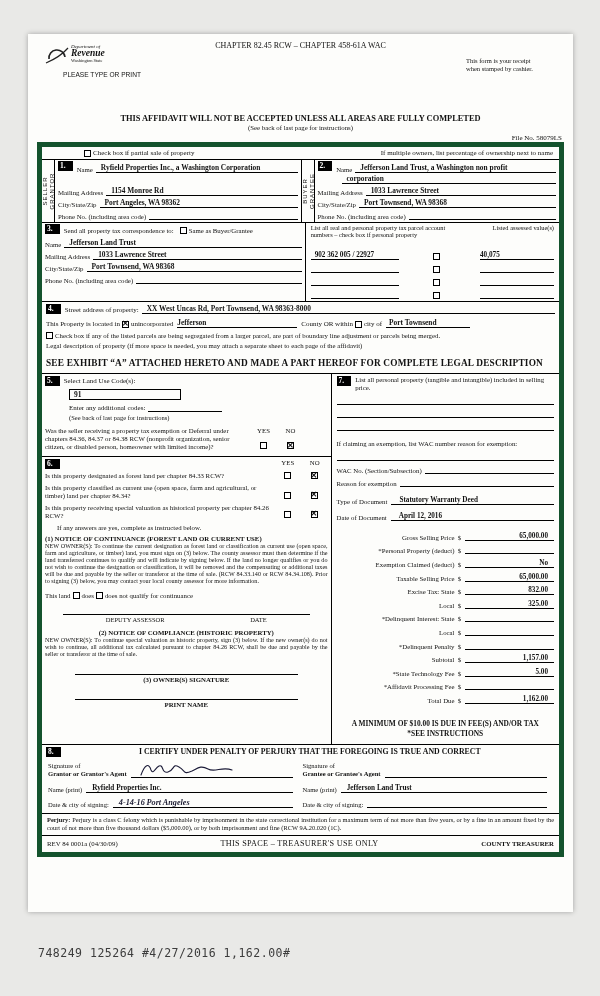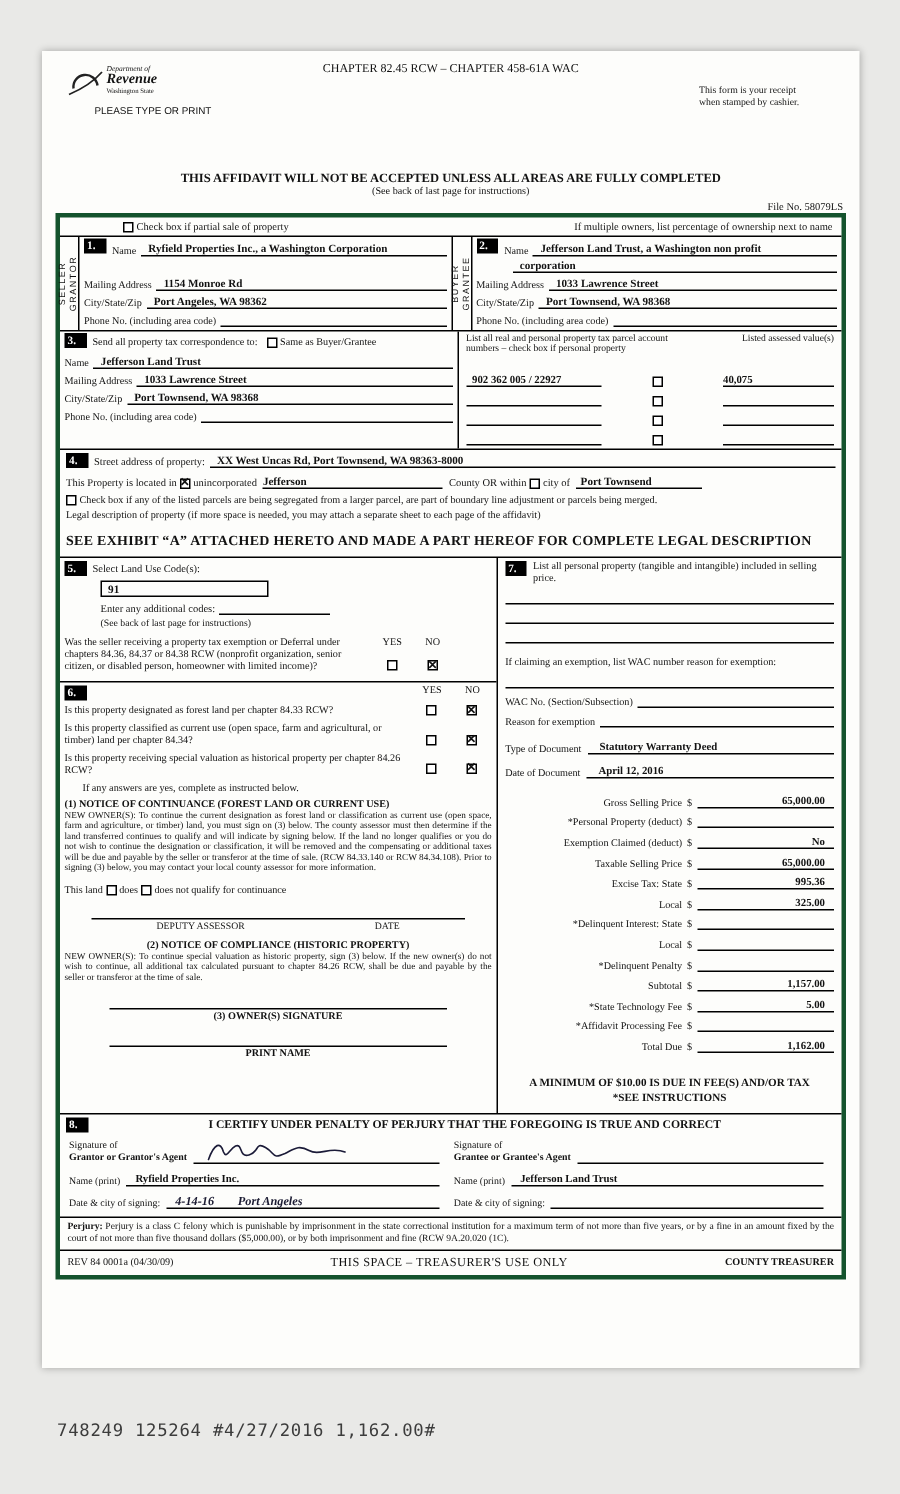--- a/index.html
+++ b/index.html
@@ -19,21 +19,21 @@
   .lt2 { display:block; font-size:9.5px; font-weight:bold; font-style:italic; }
   .lt3 { display:block; font-size:4.5px; }
   .please { position:absolute; left:26px; top:30px; font-family:"Liberation Sans",sans-serif; font-size:6.6px; }
   .title { text-align:center; padding-top:13px; font-size:12px; font-weight:bold; letter-spacing:.2px; }
   .chapter { text-align:center; font-size:8px; margin-top:1px; }
   .receipt { position:absolute; right:6px; top:16px; width:92px; font-size:6.5px; line-height:1.3; }
   .warning { text-align:center; font-weight:bold; font-size:8.4px; margin-top:3px; }
   .seeback { text-align:center; font-size:6.8px; margin-top:1px; }
   .fileno { text-align:right; font-size:7px; margin-top:3px; padding-right:2px; }
   
-  .formbox { border:3px solid #14532d; }
+  .formbox { border:5px solid #14532d; }
   .nbox { background:#000; color:#fff; font-weight:bold; font-size:7.5px; line-height:10px;
           padding:0 7px 0 2px; margin-right:4px; flex:0 0 auto; align-self:flex-start; }
   .rowA { display:flex; align-items:center; font-size:7px; padding:2px 6px 2px 40px; border-bottom:1px solid #000; }
   .rowA .right { margin-left:auto; }
   
   .parties { display:flex; border-bottom:1px solid #000; }
   .party { width:50%; display:flex; }
   .party + .party { border-left:1px solid #000; }
   .sidebox { width:13px; border-right:1px solid #000; position:relative; }
   .vtext { position:absolute; left:50%; top:50%; transform:translate(-50%,-50%) rotate(-90deg);
@@ -425,21 +425,21 @@
                 <span class="mval">No</span>
               </div>
             <div class="m">
                 <span class="mlabel">Taxable Selling Price</span>
                 <span class="md">$</span>
                 <span class="mval">65,000.00</span>
               </div>
             <div class="m">
                 <span class="mlabel">Excise Tax: State</span>
                 <span class="md">$</span>
-                <span class="mval">995.36</span>
+                <span class="mval">832.00</span>
               </div>
             <div class="m">
                 <span class="mlabel">Local</span>
                 <span class="md">$</span>
                 <span class="mval">325.00</span>
               </div>
             <div class="m">
                 <span class="mlabel">*Delinquent Interest: State</span>
                 <span class="md">$</span>
                 <span class="mval"></span>
@@ -503,21 +503,21 @@
             </span>
           </div>
           <div class="nrow">
             <span>Name (print)</span>
             <span class="lv">Ryfield Properties Inc.</span>
           </div>
           <div class="nrow">
             <span>Date &amp; city of signing:</span>
             <span class="lv">
               <span class="hand">4-14-16</span>
-              <span class="hand" style="margin-left:14px;">Port Angeles</span>
+              <span class="hand" style="margin-left:0;">Port Angeles</span>
             </span>
           </div>
         </div>
         <div class="sigcol">
           <div class="sigrow">
             <span class="siglab">
               <span>Signature of</span><br>
               <span class="bold">Grantee or Grantee's Agent</span>
             </span>
             <span class="sline"></span>

